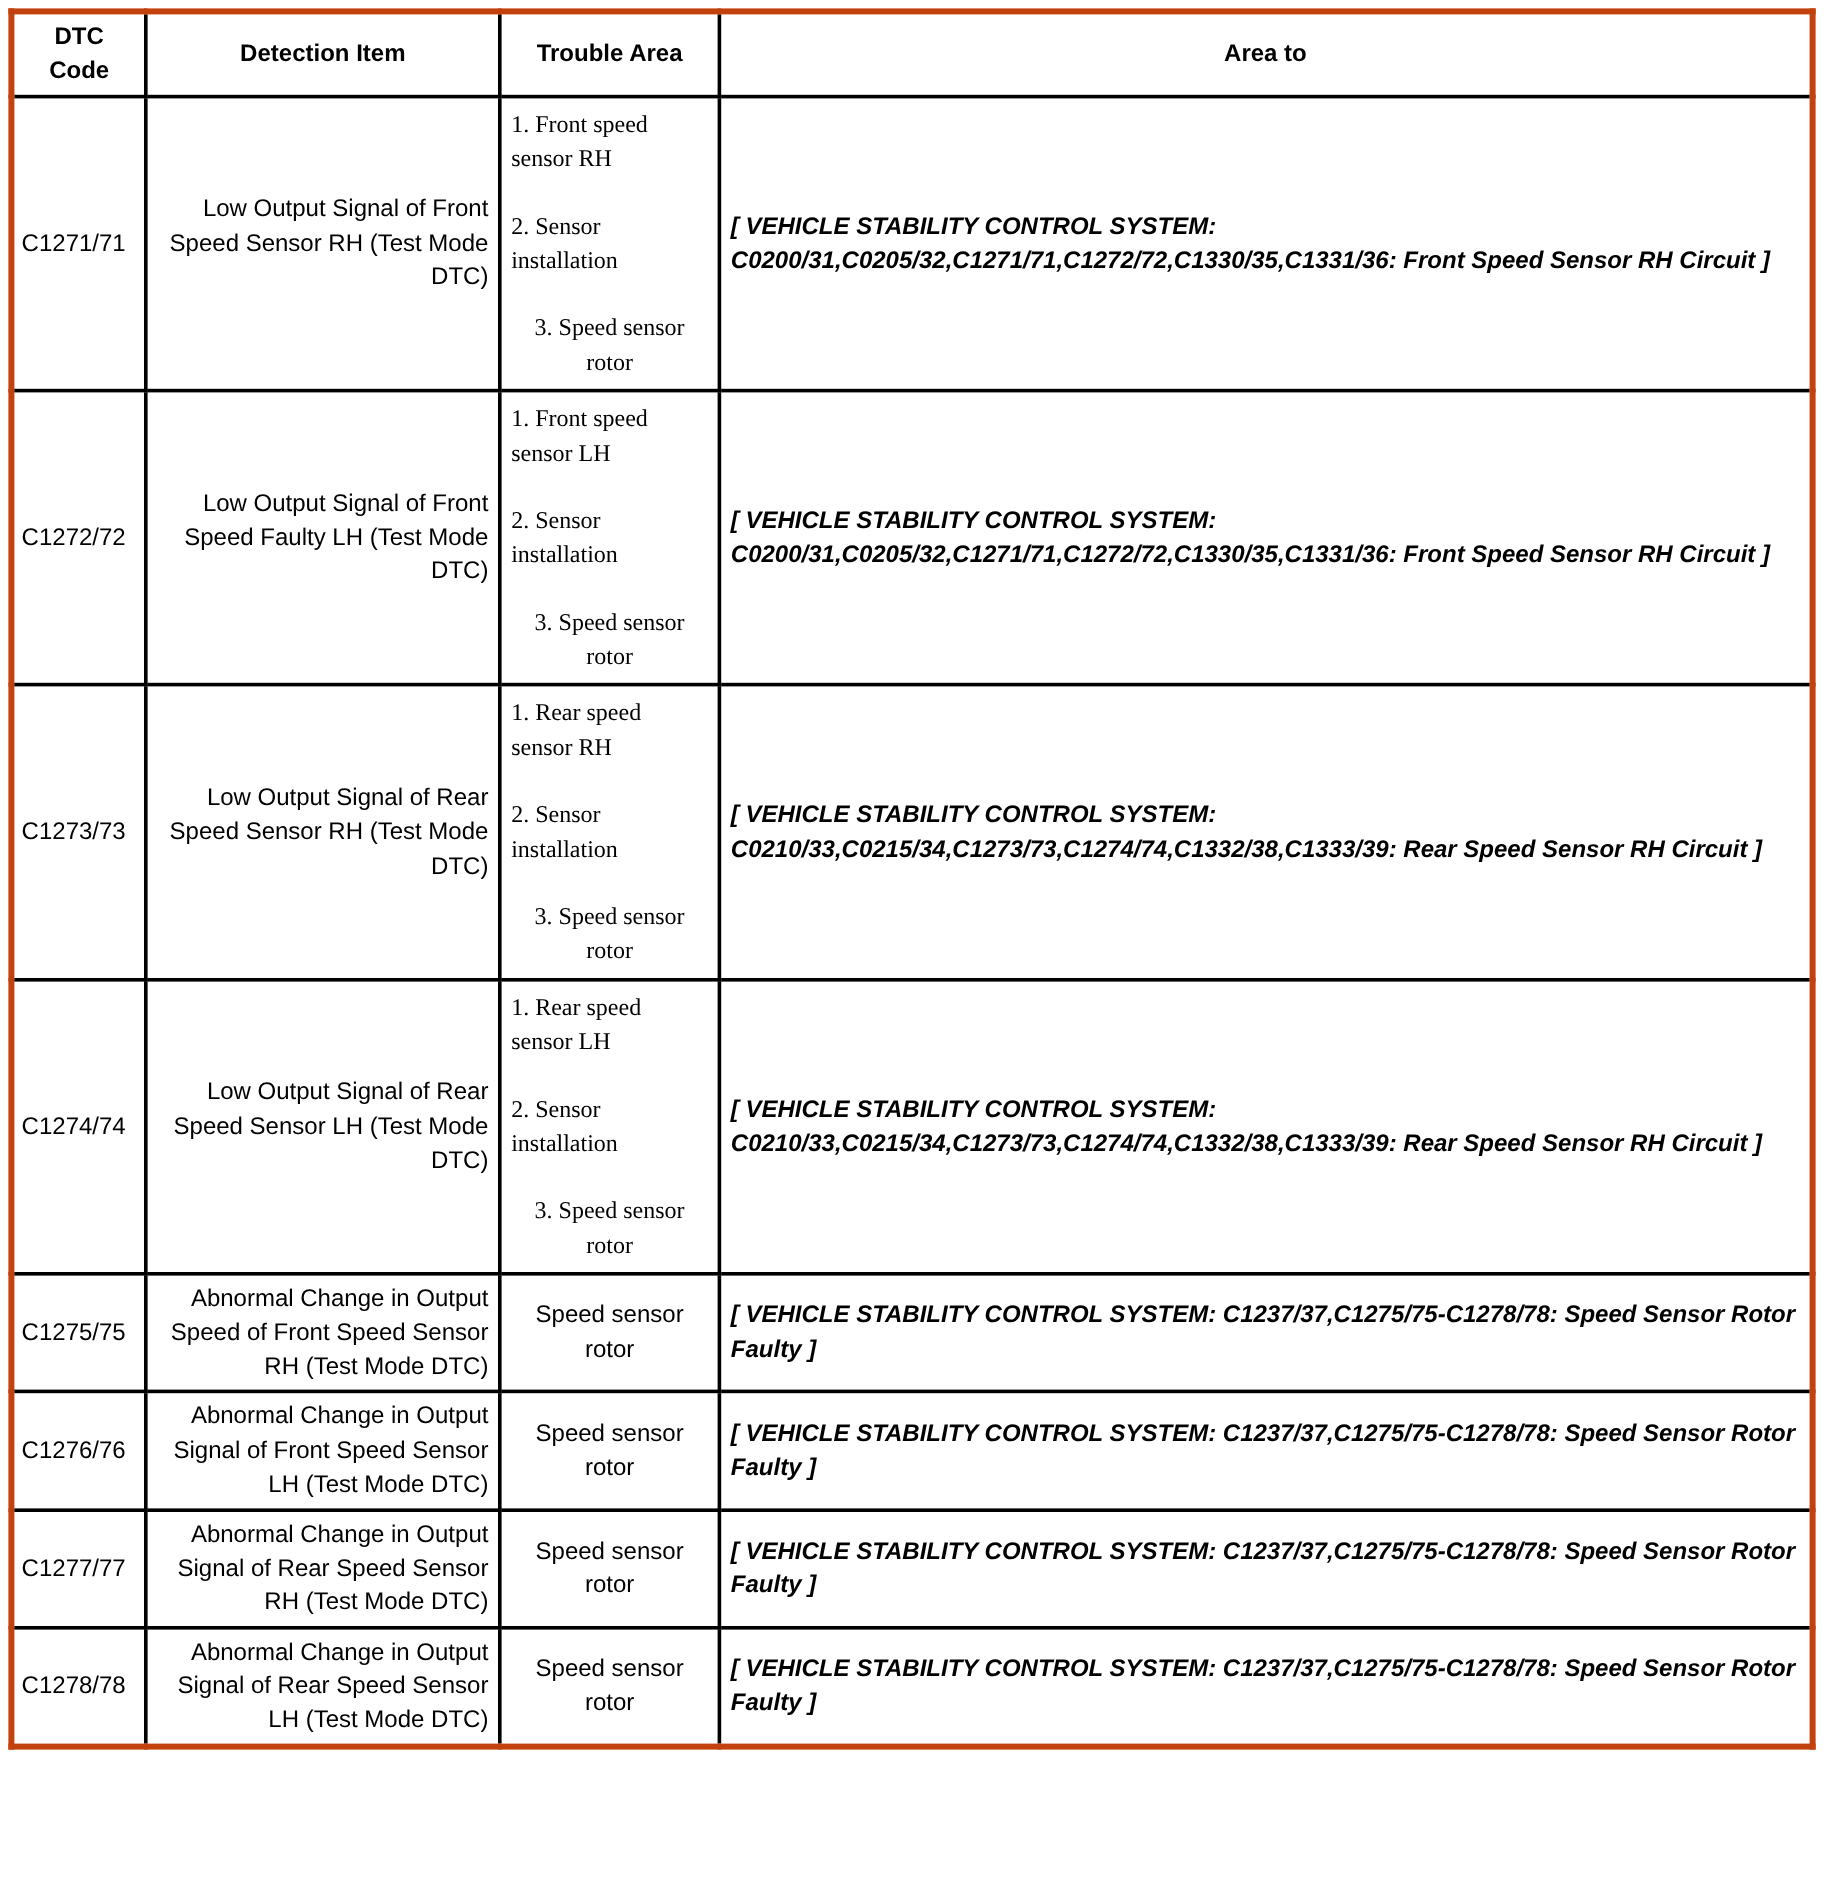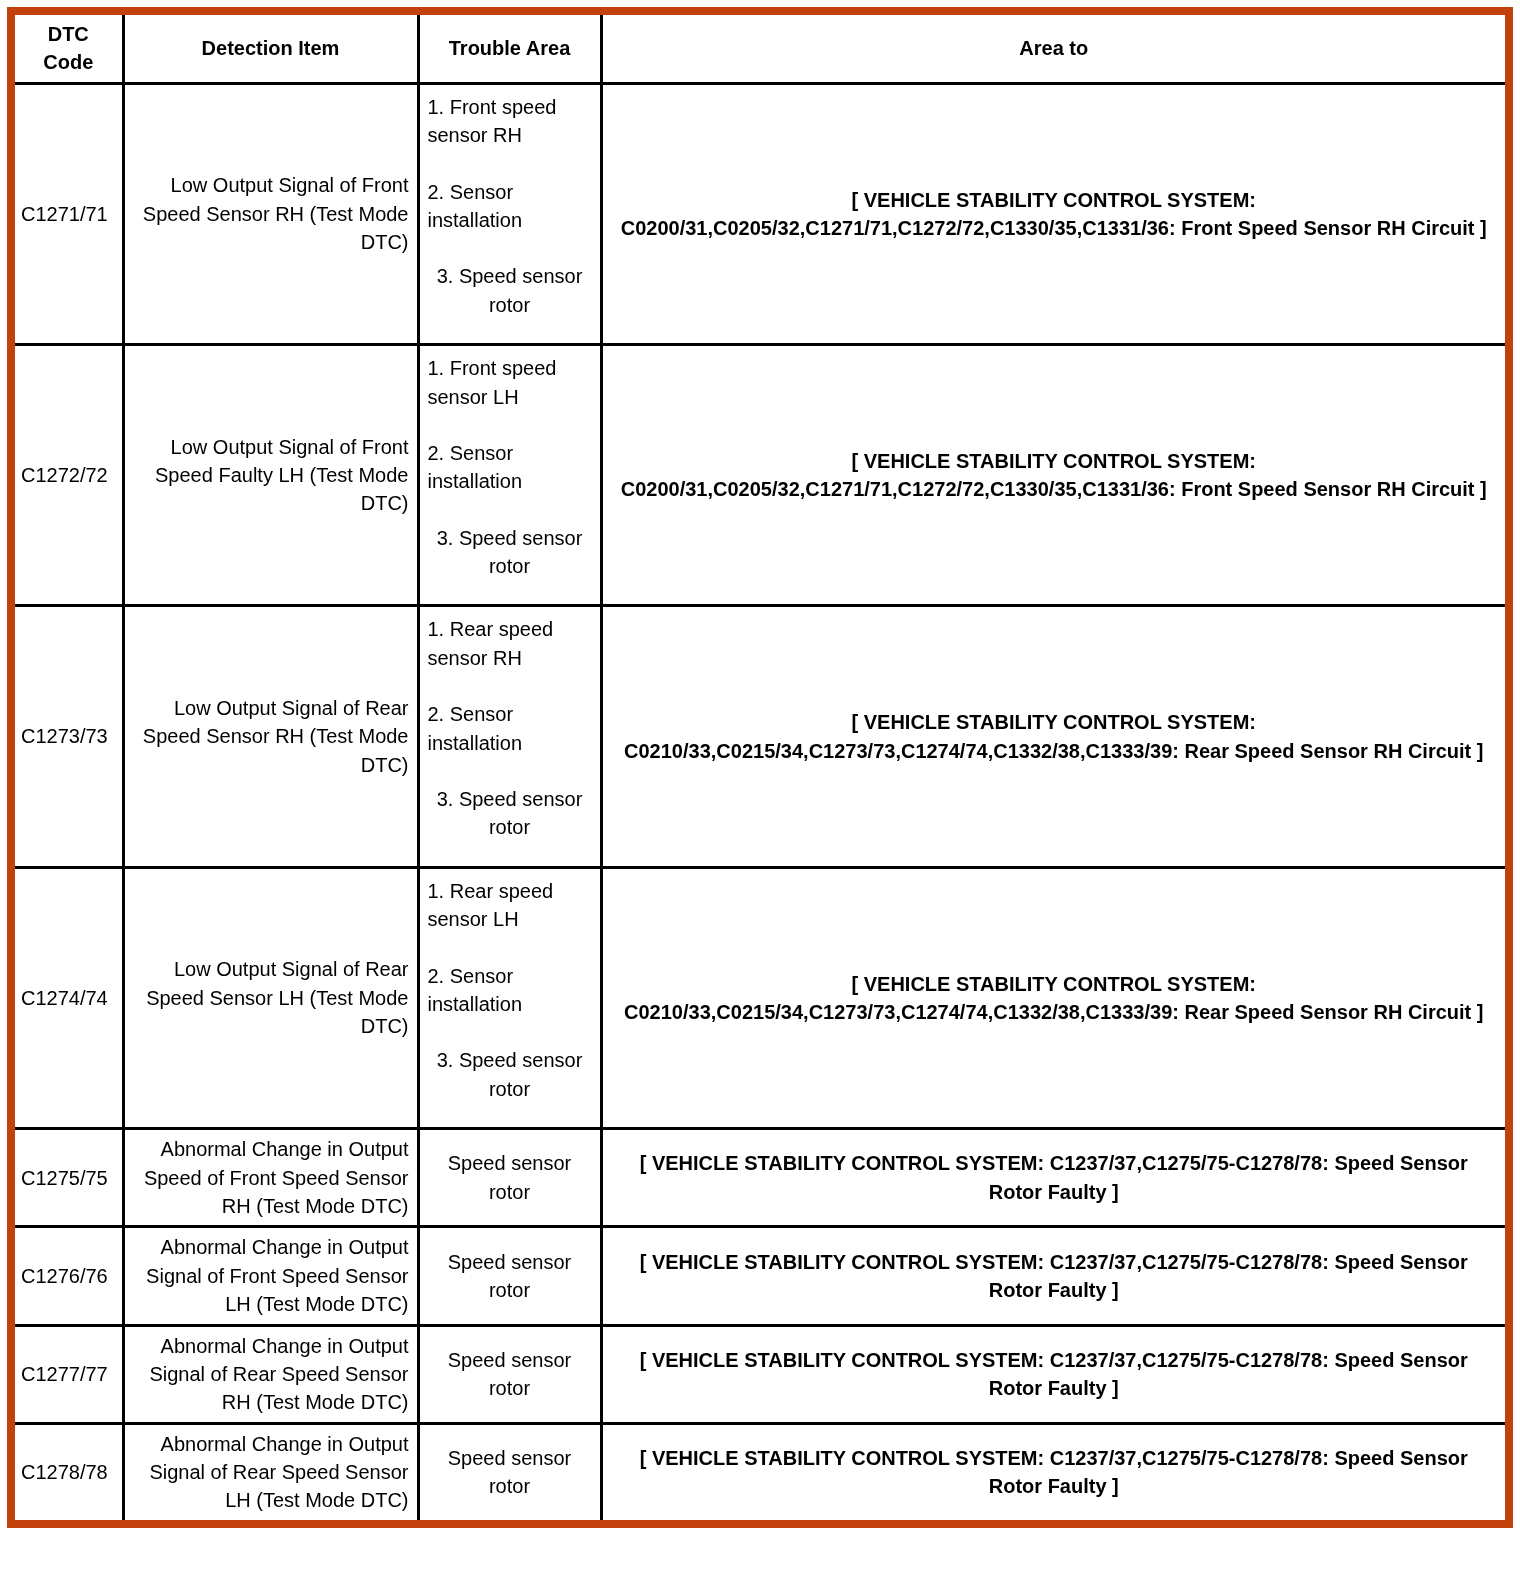--- a/index.html
+++ b/index.html
@@ -12,21 +12,21 @@
   .page {
     width: 1520px;
     box-sizing: border-box;
     padding: 7px;
     background: #ffffff;
   }
   table.dtc-table {
     border-collapse: collapse;
     table-layout: fixed;
     width: 1506px;
-    border: 8px solid #c2410c;
+    border: 5px solid #c2410c;
     background: #ffffff;
   }
   th, td {
     border: 3px solid #000000;
     font-size: 20px;
     line-height: 1.42;
     padding: 5px 8px;
     vertical-align: middle;
     overflow: hidden;
     word-wrap: break-word;
@@ -43,32 +43,34 @@
     padding-right: 4px;
   }
   td.detection {
     text-align: right;
   }
   td.trouble {
     text-align: left;
   }
   td.refer {
     font-weight: bold;
-    text-align: center;
+    text-align: left;
+    font-style: italic;
   }
   .trouble-item {
     margin: 0 0 28px 0;
   }
   .trouble-item:last-child {
     margin-bottom: 0;
     text-align: center;
   }
   tr.tall td.trouble {
     padding-top: 8px;
-    padding-bottom: 24px;
+    padding-bottom: 8px;
+    font-family: Liberation Serif, serif;
   }
 </style>
 </head>
 <body>
 
 <div class="page">
   <table class="dtc-table">
     <colgroup>
       <col style="width:112px">
       <col style="width:295px">

